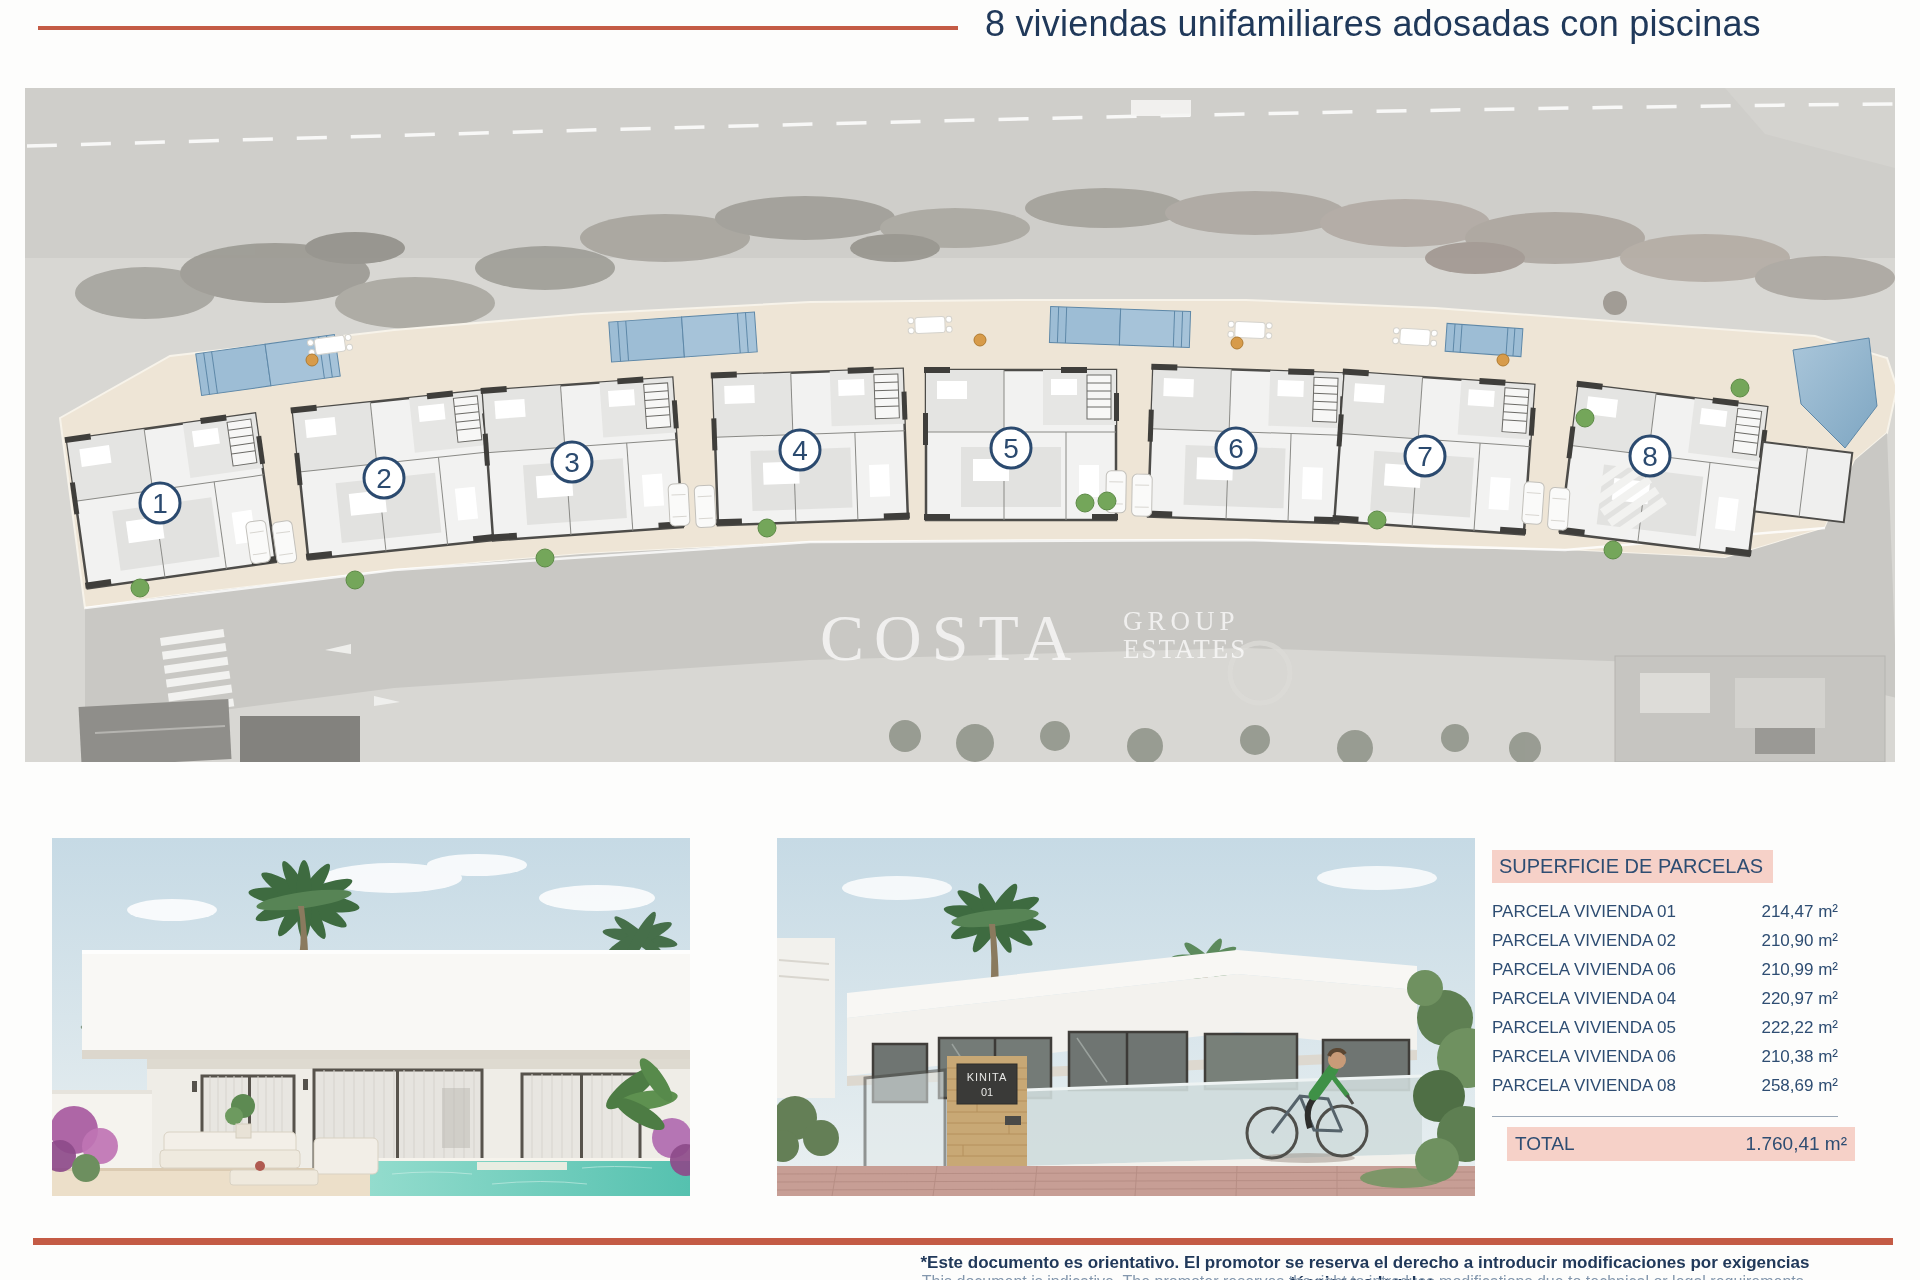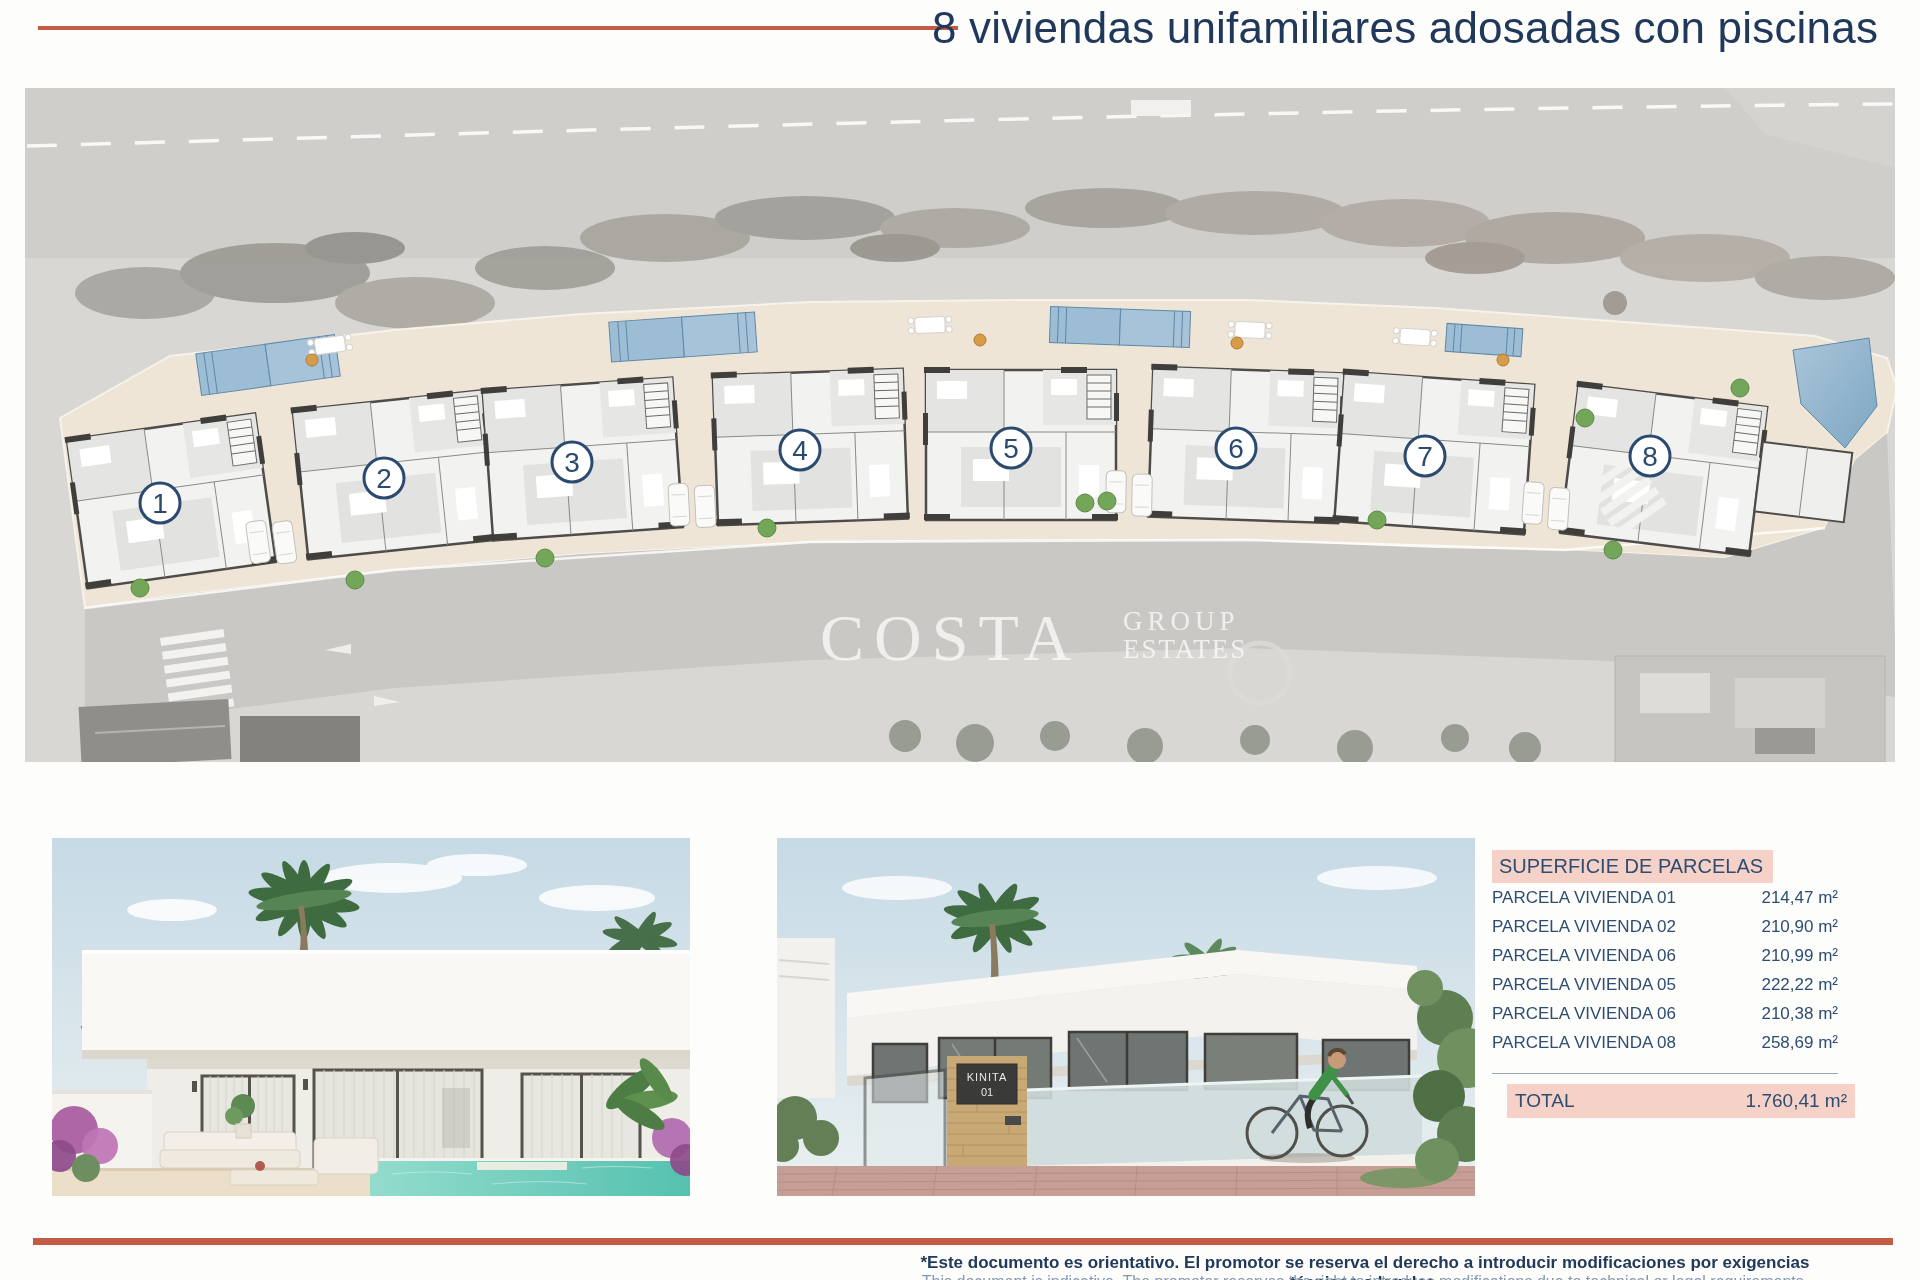--- a/index.html
+++ b/index.html
@@ -2,35 +2,35 @@
 <html><head>
 <meta charset="utf-8">
 <style>
   html,body{margin:0;padding:0;background:#fdfdfc;}
   body{width:1920px;height:1280px;overflow:hidden;position:relative;
        font-family:"Liberation Sans",sans-serif;}
   .abs{position:absolute;}
 
   
   .title-rule{left:38px;top:26px;width:920px;height:4px;background:#c45b45;}
-  .page-title{left:932px;top:3px;width:930px;font-size:44px;letter-spacing:.2px;
+  .page-title{left:985px;top:3px;width:930px;font-size:36px;letter-spacing:.2px;
               color:#20395a;white-space:nowrap;}
 
   
   .siteplan{left:25px;top:88px;width:1870px;height:674px;}
 
   
   .render{top:838px;height:358px;overflow:hidden;margin-left:32px;}
   .render-left{left:20px;width:638px;}
   .render-right{left:745px;width:698px;}
 
   
   .parcels{left:1492px;top:850px;width:352px;color:#2e4d72;}
   .parcels .thead{display:inline-block;background:#f6d1c8;color:#2e4d72;
-                  font-size:20px;padding:5px 10px 5px 7px;}
+                  font-size:20px;padding:5px 10px 5px 7px;margin-bottom:14px;}
   .prow{display:flex;justify-content:space-between;font-size:17px;
         line-height:29px;padding-right:6px;gap:24px;}
   .prow .val{text-align:right;}
   .pdivider{border-top:1.5px solid #9aa7b6;margin:16px 0 0 0;width:346px;}
   .ptotal{display:flex;justify-content:space-between;background:#f6d1c8;
           font-size:19px;padding:6px 8px;margin-top:10px;width:332px;margin-left:15px;}
 
   
   .bottom-rule{left:33px;top:1238px;width:1860px;height:7px;background:#c45b45;}
   .footer-es{left:890px;top:1253px;width:950px;text-align:center;font-size:17px;
@@ -564,20 +564,24 @@
   </div>
   <div class="prow">
     <span>PARCELA VIVIENDA 02</span>
     <span class="val">210,90 m²</span>
   </div>
   <div class="prow">
     <span>PARCELA VIVIENDA 06</span>
     <span class="val">210,99 m²</span>
   </div>
   <div class="prow">
+    <span>PARCELA VIVIENDA 04</span>
+    <span class="val">220,97 m²</span>
+  </div>
+  <div class="prow">
     <span>PARCELA VIVIENDA 05</span>
     <span class="val">222,22 m²</span>
   </div>
   <div class="prow">
     <span>PARCELA VIVIENDA 06</span>
     <span class="val">210,38 m²</span>
   </div>
   <div class="prow">
     <span>PARCELA VIVIENDA 08</span>
     <span class="val">258,69 m²</span>

